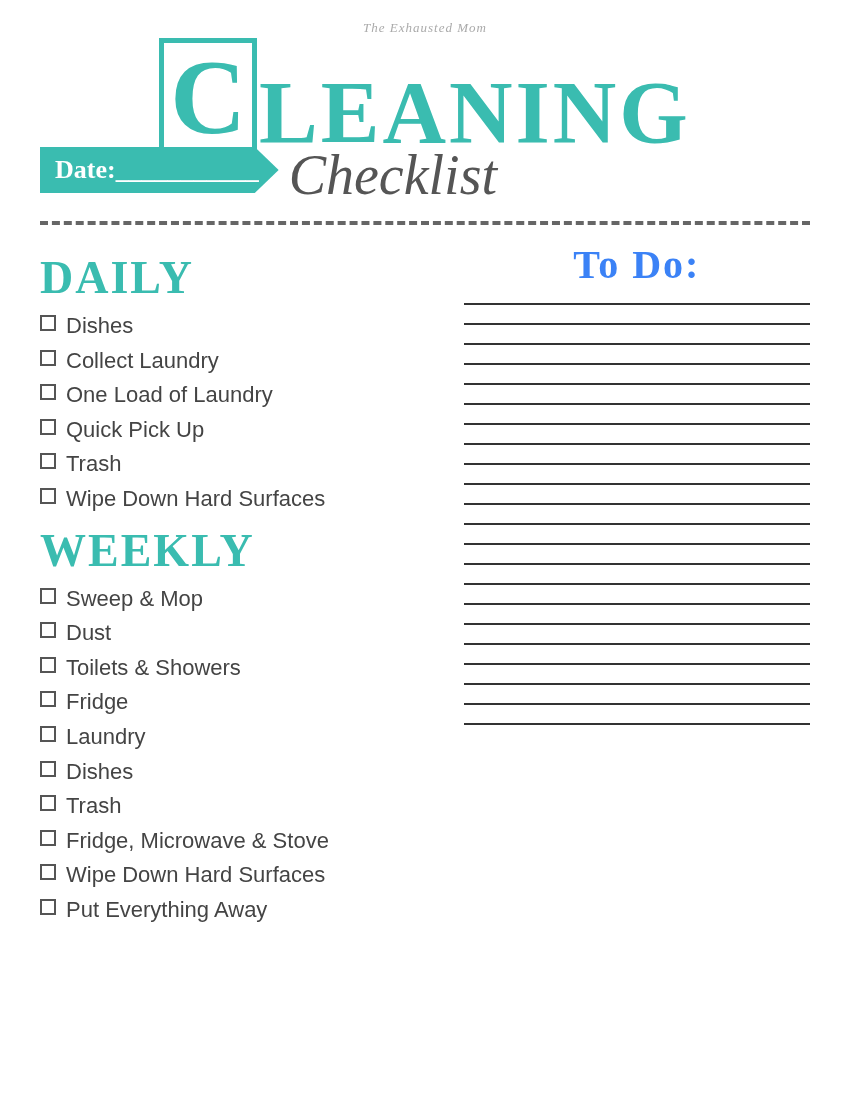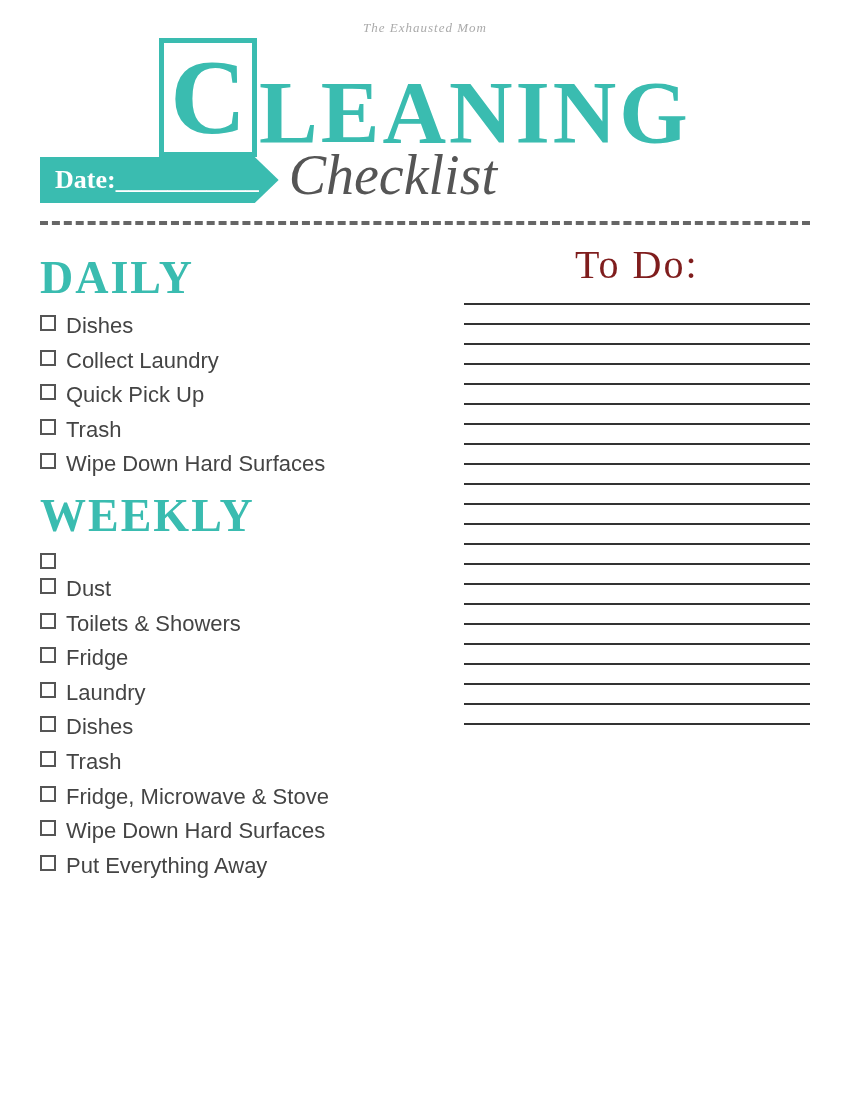--- a/index.html
+++ b/index.html
@@ -61,21 +61,21 @@
       font-weight: 900;
       color: #3abcb0;
       font-family: Georgia, serif;
       text-transform: uppercase;
       letter-spacing: 3px;
       line-height: 1;
     }
 
     .second-line {
       display: flex;
-      align-items: flex-end;
+      align-items: flex-start;
       width: 100%;
       margin-top: -10px;
     }
 
     .date-banner {
       background: #3abcb0;
       color: #fff;
       font-size: 26px;
       font-weight: bold;
       padding: 8px 20px 8px 15px;
@@ -147,22 +147,22 @@
       height: 16px;
       border: 2px solid #555;
       margin-right: 10px;
       margin-top: 3px;
       flex-shrink: 0;
     }
 
     
     .todo-header {
       font-size: 40px;
-      font-weight: 400;
-      color: #7f1d1d;
+      font-weight: 700;
+      color: #3b82f6;
       font-family: Georgia, serif;
       text-align: center;
       margin-bottom: 10px;
       letter-spacing: 2px;
     }
 
     .todo-line {
       border: none;
       border-bottom: 2px solid #333;
       margin-bottom: 18px;
@@ -205,38 +205,43 @@
       <div class="checklist-item">
             <span class="checkbox"></span>
             <span>Dishes</span>
           </div>
           <div class="checklist-item">
             <span class="checkbox"></span>
             <span>Collect Laundry</span>
           </div>
           <div class="checklist-item">
             <span class="checkbox"></span>
+            <span>One Load of Laundry</span>
+          </div>
+          <div class="checklist-item">
+            <span class="checkbox"></span>
             <span>Quick Pick Up</span>
           </div>
           <div class="checklist-item">
             <span class="checkbox"></span>
             <span>Trash</span>
           </div>
           <div class="checklist-item">
             <span class="checkbox"></span>
             <span>Wipe Down Hard Surfaces</span>
           </div>
         </div>
 
       <div class="section-header weekly">Weekly</div>
 
       <div class="weekly-list">
 
       <div class="checklist-item">
             <span class="checkbox"></span>
+            <span>Sweep &amp; Mop</span>
           </div>
           <div class="checklist-item">
             <span class="checkbox"></span>
             <span>Dust</span>
           </div>
           <div class="checklist-item">
             <span class="checkbox"></span>
             <span>Toilets &amp; Showers</span>
           </div>
           <div class="checklist-item">

